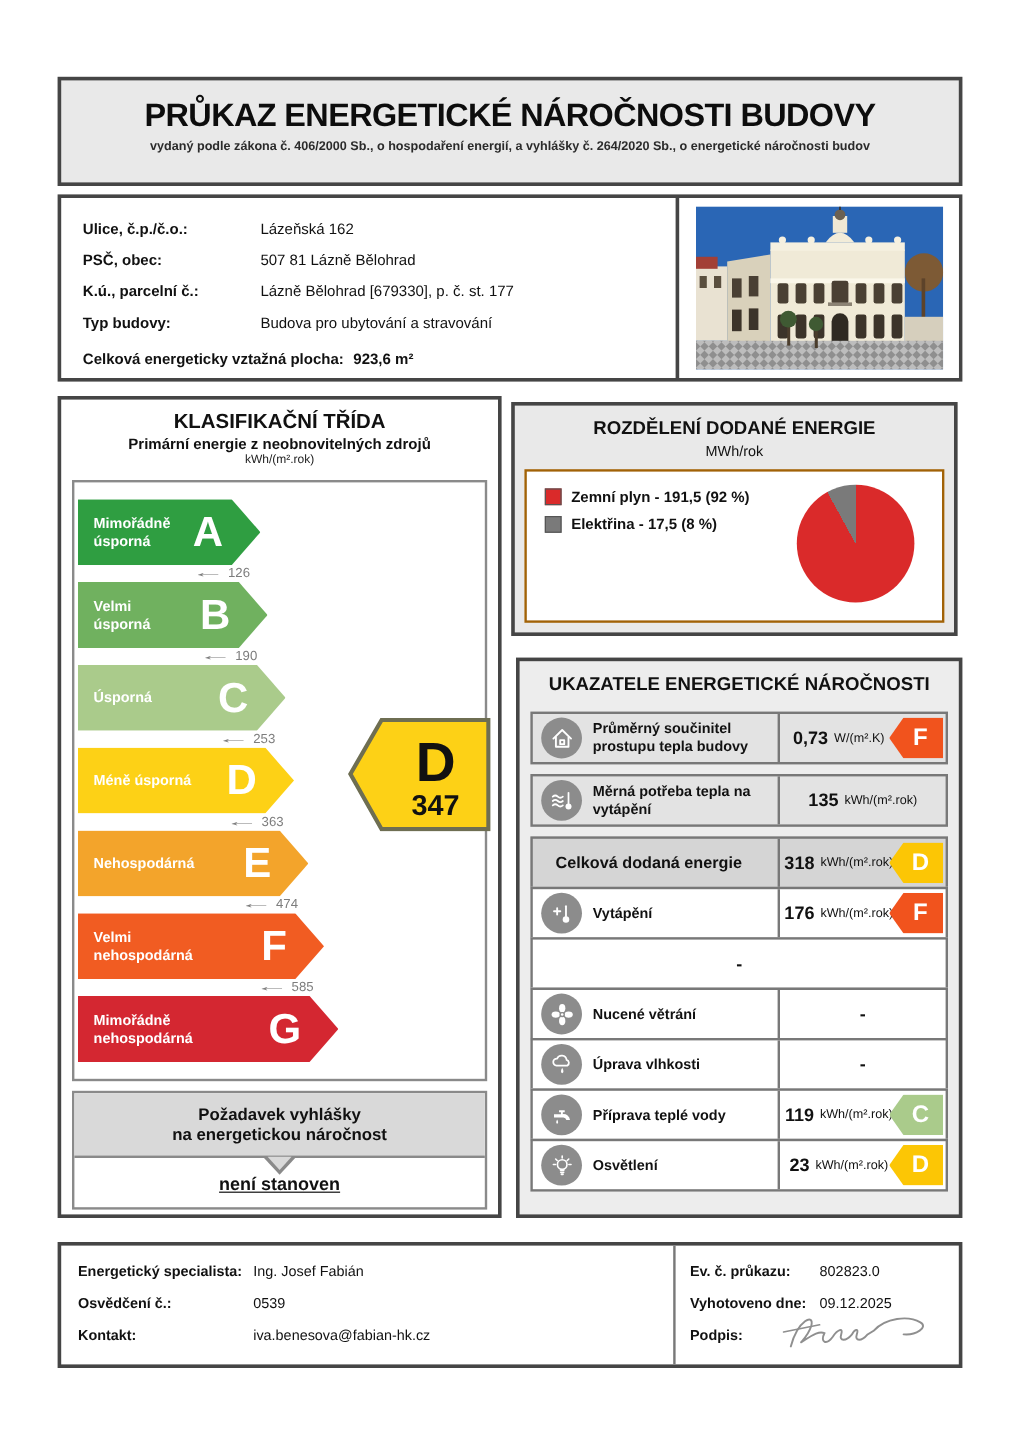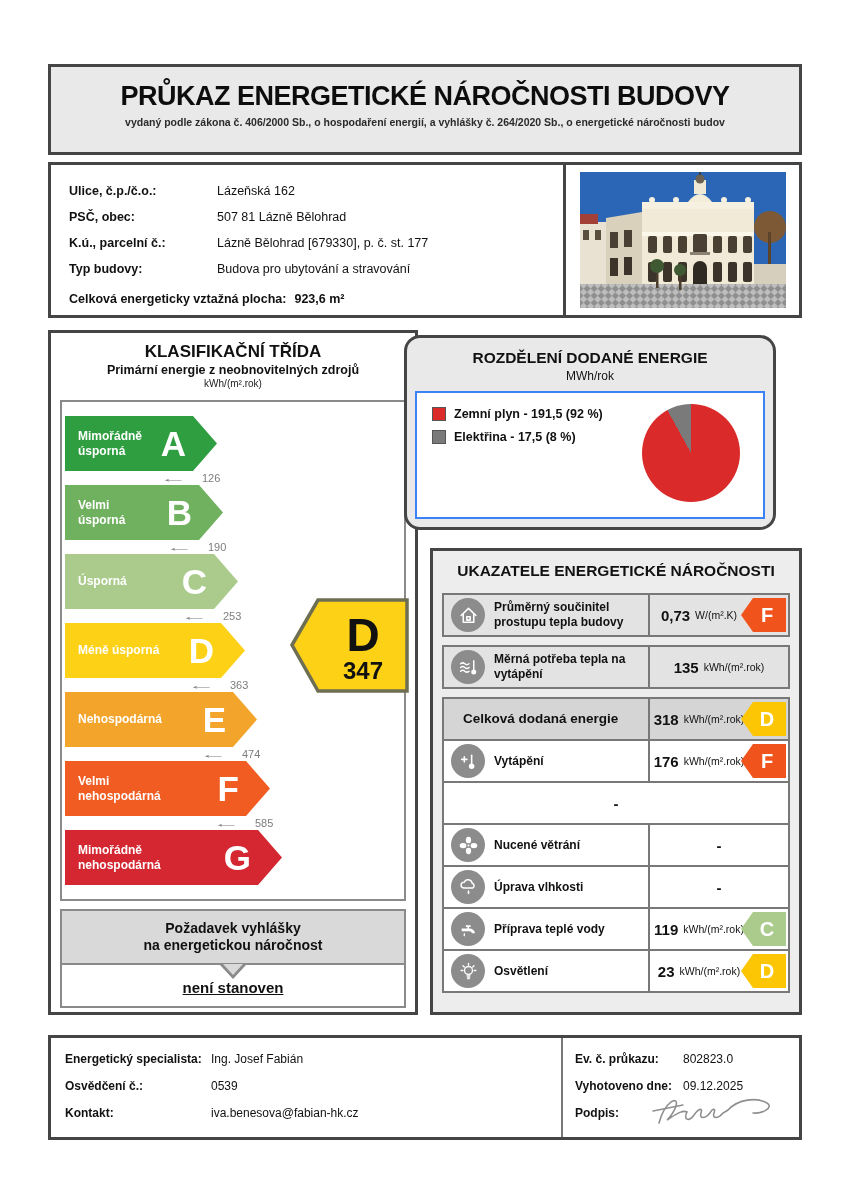--- a/index.html
+++ b/index.html
@@ -30,42 +30,42 @@
   .klass-unit{text-align:center;font-size:10px;margin-top:1px;color:#222;}
   .scale{position:absolute;left:9px;top:67px;width:346px;height:501px;border:2px solid #8a8a8a;
          background:#fff;box-sizing:border-box;}
   .arrow{position:relative;height:55px;margin-left:3px;display:flex;align-items:center;
          clip-path:polygon(0 0, calc(100% - 24px) 0, 100% 50%, calc(100% - 24px) 100%, 0 100%);}
   .arrow:first-child{margin-top:14px;}
   .arrow .a-lbl{padding-left:13px;max-width:120px;font-size:12px;font-weight:bold;color:#fff;
                 line-height:1.2;white-space:pre-line;}
   .arrow .a-letter{position:absolute;right:31px;top:50%;transform:translateY(-50%);
                    font-size:35px;font-weight:bold;color:#fff;}
-  .threshold{height:14px;font-size:11px;color:#7d7d7d;display:flex;align-items:center;gap:12px;}
+  .threshold{height:14px;font-size:11px;color:#7d7d7d;display:flex;align-items:center;}
   .th-arrow{display:inline-block;transform:scaleX(2.6);transform-origin:center;margin-right:11px;margin-left:6px;}
   .th-arrow::before{content:"←";}
   .rating{position:absolute;right:6px;top:265px;}
   .rating text{font-family:"Liberation Sans",sans-serif;font-weight:bold;fill:#111;}
   .req{position:absolute;left:9px;top:576px;width:346px;height:99px;border:2px solid #8a8a8a;
        box-sizing:border-box;background:#fff;}
   .req-top{height:52px;background:#d9d9d9;border-bottom:2px solid #8a8a8a;display:flex;
            align-items:center;justify-content:center;text-align:center;font-size:14px;
            font-weight:bold;white-space:pre-line;line-height:1.25;position:relative;}
   .notch-o{position:absolute;left:50%;bottom:-16px;transform:translateX(-50%);width:0;height:0;
            border-left:13px solid transparent;border-right:13px solid transparent;border-top:14px solid #8a8a8a;}
   .notch-i{position:absolute;left:50%;bottom:-12px;transform:translateX(-50%);width:0;height:0;z-index:2;
            border-left:10px solid transparent;border-right:10px solid transparent;border-top:11px solid #d9d9d9;}
   .req-val{height:45px;display:flex;align-items:center;justify-content:center;
            font-size:15px;font-weight:bold;text-decoration:underline;}
 
   
-  .pie-box{left:404px;top:335px;width:372px;height:195px;background:#e9e9e9;border-radius:16px;}
+  .pie-box{left:426px;top:335px;width:372px;height:195px;background:#e9e9e9;}
   .pie-title{text-align:center;font-size:15.5px;font-weight:bold;margin-top:11px;}
   .pie-unit{text-align:center;font-size:12px;margin-top:2px;}
-  .pie-inner{position:absolute;left:8px;right:8px;top:53px;bottom:8px;border:2px solid #3b82f6;
+  .pie-inner{position:absolute;left:8px;right:8px;top:53px;bottom:8px;border:2px solid #a16207;
              background:#fff;box-sizing:border-box;}
   .legend{position:absolute;left:15px;top:14px;}
   .leg-item{display:flex;align-items:center;margin-bottom:9px;font-size:12.5px;font-weight:bold;}
   .leg-sq{width:14px;height:14px;margin-right:8px;border:1px solid #555;box-sizing:border-box;}
   .pie{position:absolute;right:23px;top:11px;width:98px;height:98px;border-radius:50%;}
 
   
   .ind{left:430px;top:548px;width:372px;height:467px;background:#ededed;}
   .ind-title{text-align:center;font-size:15.5px;font-weight:bold;line-height:40px;height:40px;}
   .ind-rows{position:absolute;left:9px;right:9px;top:42px;}

